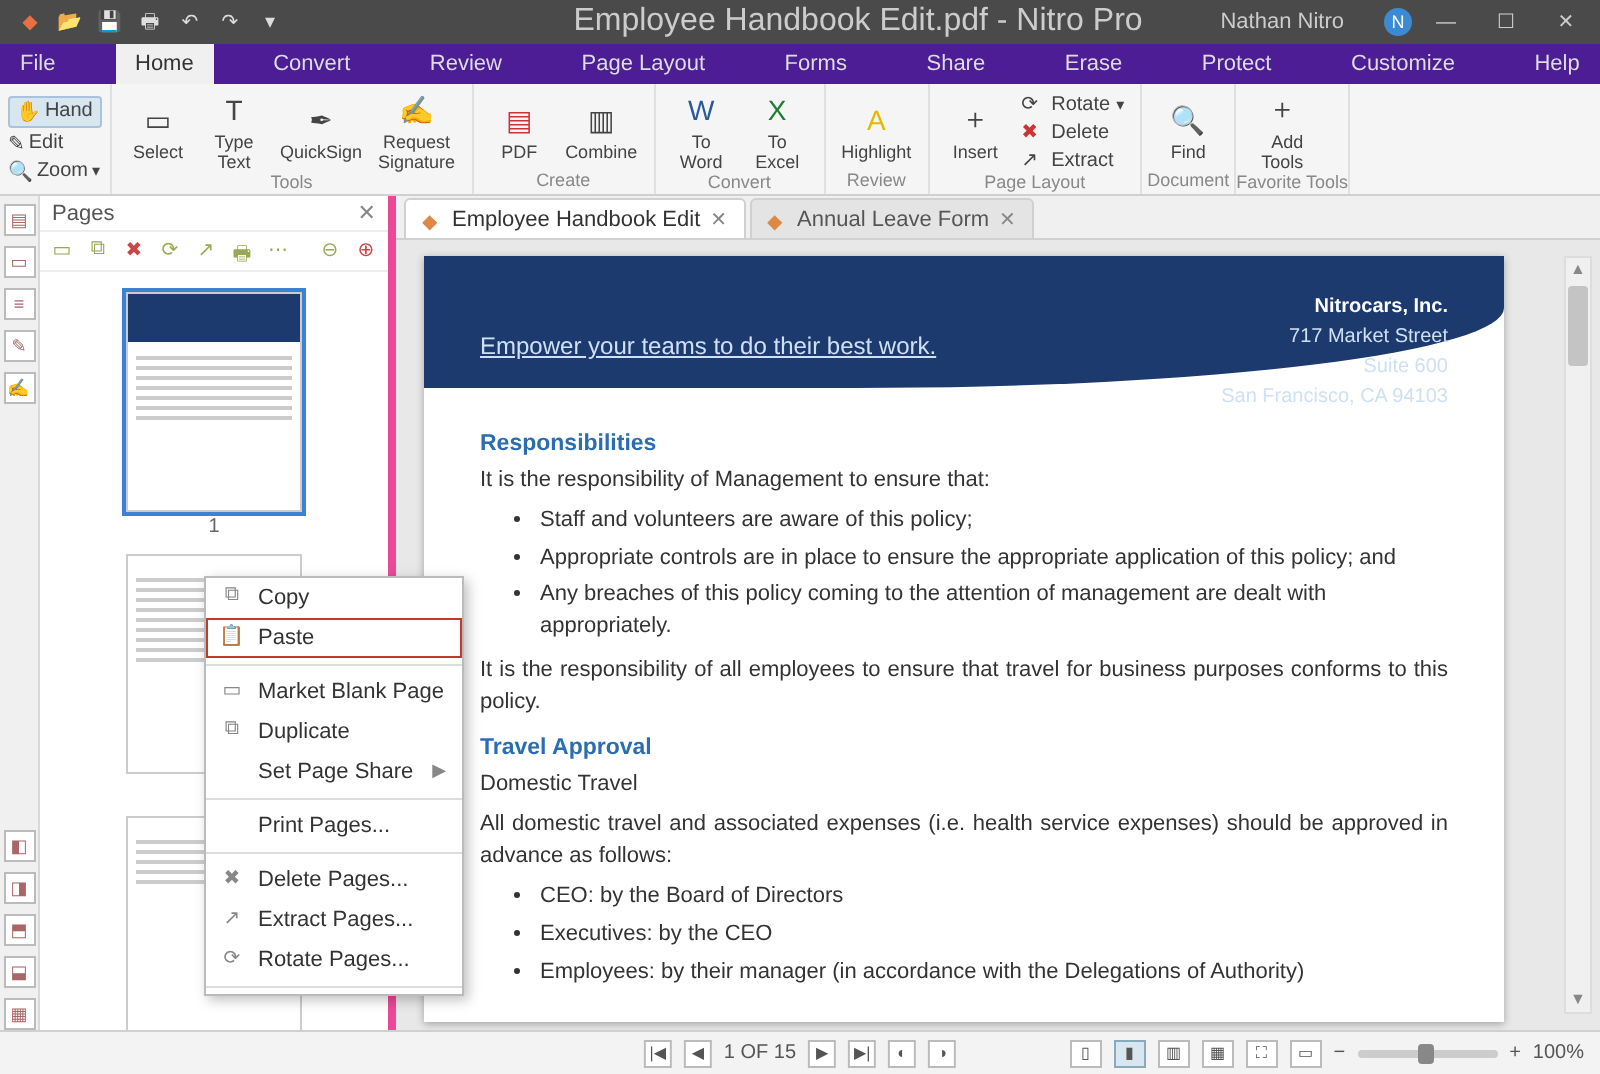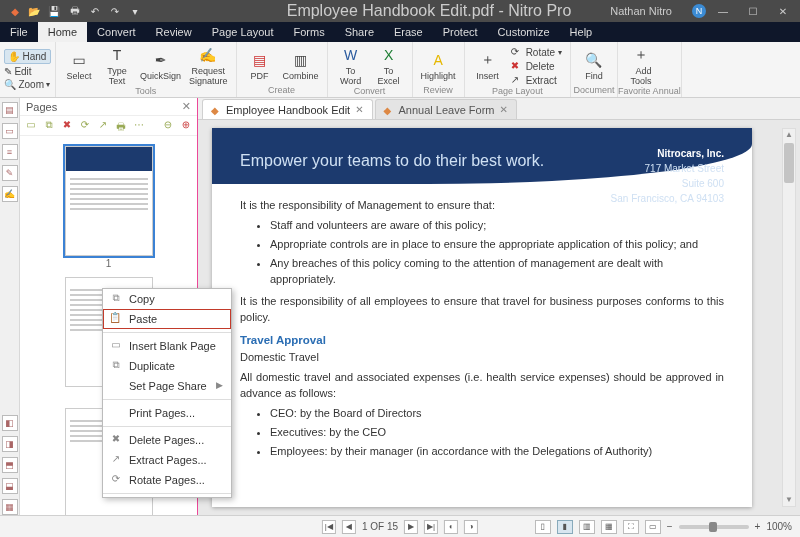--- a/index.html
+++ b/index.html
@@ -9,21 +9,21 @@
 .title-bar { height: 22px; background: #4a4a4a; display: flex; align-items: center; color: #ddd; position: relative; }
 .title-bar .left-icons { display: flex; gap: 6px; padding-left: 8px; align-items: center; }
 .title-bar .left-icons span { width: 14px; height: 14px; display: inline-flex; align-items: center; justify-content: center; font-size: 10px; }
 .title-bar .title { position: absolute; left: 50%; transform: translateX(-50%); font-size: 16px; color: #ccc; margin-left: 29px; }
 .title-bar .right-side { margin-left: auto; display: flex; align-items: center; gap: 4px; padding-right: 4px; }
 .title-bar .user { font-size: 11px; color: #ccc; margin-right: 16px; }
 .title-bar .avatar { width: 14px; height: 14px; border-radius: 50%; background: #3b8bd4; color: #fff; font-size: 9px; display: inline-flex; align-items: center; justify-content: center; }
 .title-bar .winbtn { width: 26px; height: 20px; display: inline-flex; align-items: center; justify-content: center; color: #ccc; font-size: 10px; }
 
 
-.menu-bar { height: 20px; background: #0f172a; display: flex; align-items: stretch; color: #ddd; }
+.menu-bar { height: 20px; background: #4c1d95; display: flex; align-items: stretch; color: #ddd; justify-content: space-between; }
 .menu-bar .menu-item { padding: 0 10px; display: flex; align-items: center; font-size: 11px; cursor: default; }
 .menu-bar .menu-item.active { background: #f0f0f0; color: #333; }
 
 
 .ribbon { height: 56px; background: #f5f5f5; border-bottom: 1px solid #d0d0d0; display: flex; align-items: stretch; }
 .ribbon-left { width: 56px; display: flex; flex-direction: column; justify-content: center; gap: 2px; padding: 2px 4px; border-right: 1px solid #e0e0e0; }
 .ribbon-left .lbtn { font-size: 10px; display: flex; align-items: center; gap: 2px; color: #444; }
 .ribbon-left .hand { background: #d8e6f0; border: 1px solid #a8c4dc; padding: 1px 3px; border-radius: 2px; }
 .ribbon-group { border-right: 1px solid #e0e0e0; display: flex; flex-direction: column; }
 .ribbon-group .tools { flex: 1; display: flex; align-items: center; gap: 8px; padding: 4px 8px 0 8px; }
@@ -34,21 +34,21 @@
 .rbtn-small .ico { width: 12px; height: 12px; font-size: 10px; }
 .ribbon-stack { display: flex; flex-direction: column; gap: 2px; justify-content: center; }
 
 
 .main { display: flex; height: calc(537px - 22px - 20px - 56px - 22px); }
 .icon-strip { width: 20px; background: #f0f0f0; border-right: 1px solid #d8d8d8; display: flex; flex-direction: column; padding-top: 4px; gap: 5px; }
 .icon-strip span { width: 16px; height: 16px; margin: 0 auto; border: 1px solid #bbb; font-size: 9px; text-align: center; line-height: 14px; color: #a66; background:#fff; }
 .icon-strip .spacer { flex: 1; border: none; background: none; }
 
 
-.pages-panel { width: 178px; background: #fff; border-right: 1px solid #ec4899; display: flex; flex-direction: column; position: relative; }
+.pages-panel { width: 178px; background: #fff; border-right: 4px solid #ec4899; display: flex; flex-direction: column; position: relative; }
 .pages-header { height: 18px; display: flex; align-items: center; padding: 0 6px; font-size: 11px; color: #555; border-bottom: 1px solid #eee; }
 .pages-header .close { margin-left: auto; font-size: 11px; color: #888; }
 .pages-toolbar { height: 20px; display: flex; align-items: center; padding: 0 4px; gap: 4px; border-bottom: 1px solid #eee; }
 .pages-toolbar .tb { width: 14px; height: 14px; font-size: 10px; text-align: center; color: #9a5; }
 .pages-toolbar .zoom-out, .pages-toolbar .zoom-in { margin-left: auto; }
 .thumbs { flex: 1; overflow: hidden; padding: 6px; }
 .thumb { width: 88px; height: 110px; border: 1px solid #ccc; margin: 4px auto 2px; background: #fff; position: relative; overflow: hidden; }
 .thumb.selected { outline: 2px solid #3b82d4; }
 .thumb-header { height: 24px; background: #1c3a6e; }
 .thumb-body { padding: 4px; }
@@ -68,21 +68,21 @@
 .tabs-row { height: 22px; background: #f0f0f0; display: flex; align-items: flex-end; border-bottom: 1px solid #d0d0d0; padding-left: 4px; gap: 2px; }
 .tab { height: 20px; padding: 0 8px; display: flex; align-items: center; gap: 5px; font-size: 11px; border: 1px solid #d0d0d0; border-bottom: none; background: #e4e4e4; border-radius: 3px 3px 0 0; color: #555; }
 .tab.active { background: #fff; color: #333; }
 .tab .tab-ico { width: 10px; height: 10px; font-size: 10px; color: #d84; }
 .tab .tab-x { font-size: 10px; color: #888; }
 
 .doc-scroll { flex: 1; overflow: hidden; padding: 8px 40px 8px 14px; position: relative; }
 .page { width: 540px; min-height: 100%; background: #fff; box-shadow: 0 1px 4px rgba(0,0,0,0.3); margin: 0; }
 .page-hero { background: linear-gradient(#1c3a6e,#1c3a6e); color: #fff; padding: 18px 28px 14px; position: relative; border-bottom-right-radius: 60% 40px; }
 .page-hero h1 { font-size: 28px; font-weight: 300; letter-spacing: 1px; }
-.page-hero .sub { font-size: 16px; margin-top: 6px; color: #cfe0f3; }
+.page-hero .sub { font-size: 12px; margin-top: 20px; color: #cfe0f3; text-decoration: underline; }
 .page-hero .addr { position: absolute; right: 28px; top: 18px; text-align: right; font-size: 10px; line-height: 1.5; color: #cfe0f3; }
 .page-hero .addr b { color: #fff; }
 .page-body { padding: 14px 28px 10px; font-size: 11px; color: #333; line-height: 1.45; }
 .sect-title { color: #2a6db3; font-weight: 600; margin-top: 6px; margin-bottom: 2px; font-size: 11.5px; }
 .page-body b { font-weight: 400; }
 .page-body ul { margin: 4px 0 6px 30px; }
 .page-body li { margin-bottom: 3px; }
 .page-body p { margin-bottom: 4px; text-align: justify; }
 .scrollbar-v { position: absolute; right: 4px; top: 8px; width: 14px; bottom: 8px; background: #f0f0f0; border: 1px solid #ddd; }
 .scrollbar-v .sthumb { position: absolute; left: 1px; right: 1px; top: 14px; height: 40px; background: #c4c4c4; border-radius: 2px; }
@@ -245,21 +245,21 @@
     <div class="label">Document</div>
   </div>
   <div class="ribbon-group">
     <div class="tools">
       <div class="rbtn">
           <span class="ico">＋</span>
           <span style="white-space:pre-line;text-align:right">Add
 Tools</span>
         </div>
     </div>
-    <div class="label">Favorite Annual</div>
+    <div class="label">Favorite Tools</div>
   </div>
 </div>
 
 <div class="main">
   <div class="icon-strip">
     <span>▤</span>
     <span>▭</span>
     <span>≡</span>
     <span>✎</span>
     <span>✍</span>
@@ -323,21 +323,21 @@
             <div class="thumb-line"></div>
             <div class="thumb-line"></div>
           </div>
       </div>
     </div>
 
     <div class="context-menu" id="ctx">
         <div class="cm-item"><span class="cm-ico">⧉</span><span>Copy</span></div>
         <div class="cm-item highlighted"><span class="cm-ico">📋</span><span>Paste</span></div>
         <div class="cm-sep"></div>
-        <div class="cm-item"><span class="cm-ico">▭</span><span>Insert Blank Page</span></div>
+        <div class="cm-item"><span class="cm-ico">▭</span><span>Market Blank Page</span></div>
         <div class="cm-item"><span class="cm-ico">⧉</span><span>Duplicate</span></div>
         <div class="cm-item"><span>Set Page Share</span><span class="arrow">▶</span></div>
         <div class="cm-sep"></div>
         <div class="cm-item"><span>Print Pages...</span></div>
         <div class="cm-sep"></div>
         <div class="cm-item"><span class="cm-ico">✖</span><span>Delete Pages...</span></div>
         <div class="cm-item"><span class="cm-ico">↗</span><span>Extract Pages...</span></div>
         <div class="cm-item"><span class="cm-ico">⟳</span><span>Rotate Pages...</span></div>
         <div class="cm-sep"></div>
       </div>
@@ -361,20 +361,21 @@
         <div class="page-hero">
           <div class="sub">Empower your teams to do their best work.</div>
           <div class="addr">
             <b>Nitrocars, Inc.</b><br>
             <span>717 Market Street</span><br>
             <span>Suite 600</span><br>
             <span>San Francisco, CA 94103</span>
           </div>
         </div>
         <div class="page-body">
+          <div class="sect-title">Responsibilities</div>
           <p>It is the responsibility of Management to ensure that:</p>
           <ul>
             <li>Staff and volunteers are aware of this policy;</li>
             <li>Appropriate controls are in place to ensure the appropriate application of this policy; and</li>
             <li>Any breaches of this policy coming to the attention of management are dealt with appropriately.</li>
           </ul>
           <p>It is the responsibility of all employees to ensure that travel for business purposes conforms to this policy.</p>
           <div class="sect-title">Travel Approval</div>
           <p><b>Domestic Travel</b></p>
           <p>All domestic travel and associated expenses (i.e. health service expenses) should be approved in advance as follows:</p>

